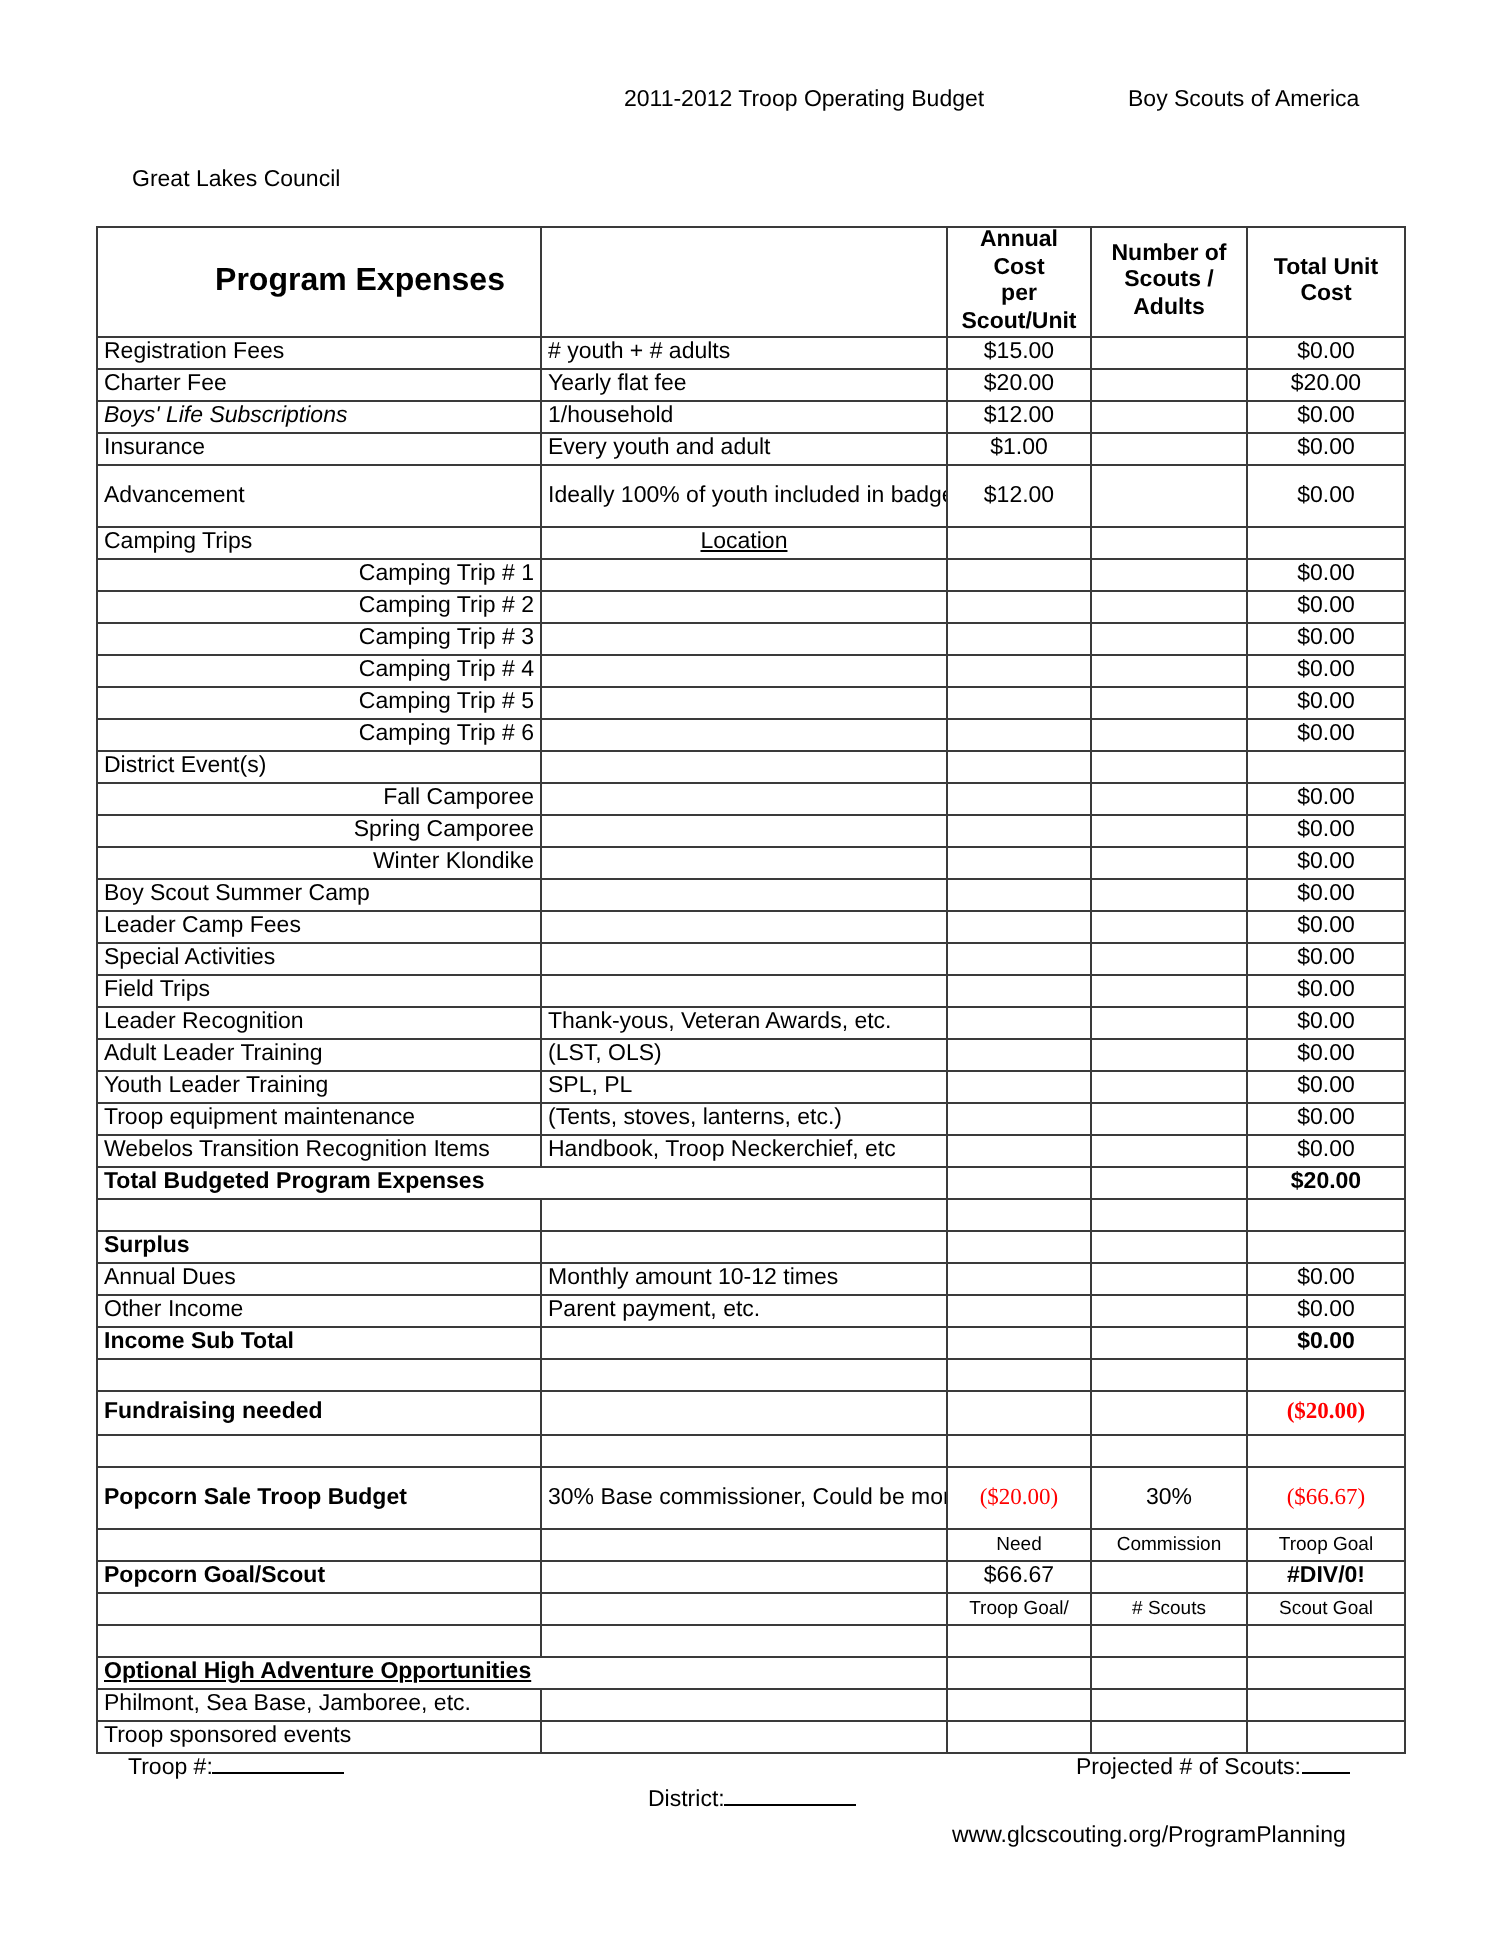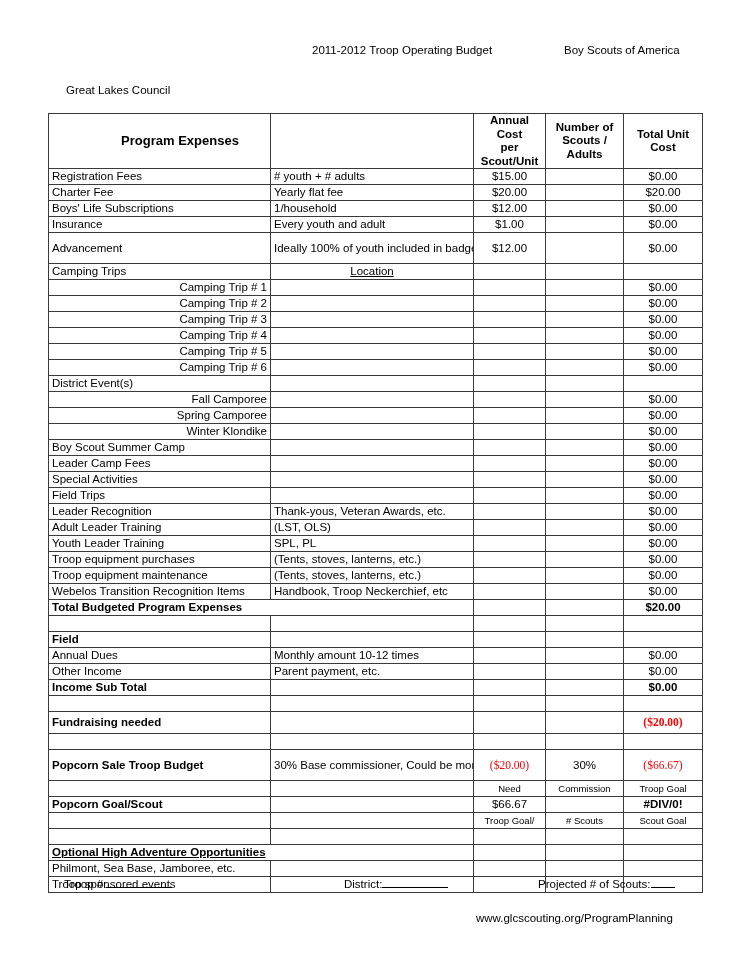--- a/index.html
+++ b/index.html
@@ -55,56 +55,56 @@
   col.c-b { width: 203px; }
   col.c-c { width: 72px;  }
   col.c-d { width: 78px;  }
   col.c-e { width: 79px;  }
 
   
   .yel      { background: #FFFF00; }
   .ctr      { text-align: center; }
   .rgt      { text-align: right; margin-top: 48px; }
   .bold     { font-weight: bold; }
-  .ital     { }
+  .ital     { font-style: italic; }
   .uline    { text-decoration: underline; }
   .red      { color: #FF0000; font-family: Liberation Serif, serif; }
   .small    { font-size: 9.5px; }
   .wrapcell { white-space: normal; line-height: 12.5px; }
 
   
   .hdr-row td {
     height: 45px;
     font-weight: bold;
     text-align: center;
     vertical-align: middle;
     white-space: normal;
     line-height: 13.5px;
     font-size: 11.5px;
   }
-  .hdr-row td.hdr-a { font-size: 13px; padding-left: 44px; }
+  .hdr-row td.hdr-a { font-size: 16px; padding-left: 44px; }
 
   
   .r-tall td   { height: 30px; }
   .r-mid td    { height: 21px; }
   .r-blank td  { height: 15px; }
 
   
   .sheet { border: 1px solid #3a3a3a; }
 
   
   .footer {
     position: absolute;
     left: 48px;
     top: 878px;
     width: 654px;
     font-size: 11.5px;
   }
   .foot-troop    { position: absolute; left: 16px;  top: 0; }
-  .foot-district { position: absolute; left: 276px; top: 0; margin-left: 20px; }
+  .foot-district { position: absolute; left: 276px; top: 16px; }
   .foot-scouts   { position: absolute; left: 490px; top: 0; }
   .foot-url      { position: absolute; left: 428px; top: 34px; }
   .blank-line {
     display: inline-block;
     border-bottom: 1px solid #000;
     vertical-align: baseline;
   }
   .bl-long  { width: 66px; }
   .bl-short { width: 24px; }
 </style>
@@ -311,27 +311,20 @@
       <td class="ctr">$0.00</td>
     </tr>
     <tr>
       <td>Youth Leader Training</td>
       <td>SPL, PL</td>
       <td class="ctr yel"></td>
       <td class="ctr yel"></td>
       <td class="ctr">$0.00</td>
     </tr>
     <tr>
-      <td>Troop equipment  purchases</td>
-      <td>(Tents, stoves, lanterns, etc.)</td>
-      <td class="ctr yel"></td>
-      <td class="ctr yel"></td>
-      <td class="ctr">$0.00</td>
-    </tr>
-    <tr>
       <td>Troop equipment maintenance</td>
       <td>(Tents, stoves, lanterns, etc.)</td>
       <td class="ctr yel"></td>
       <td class="ctr yel"></td>
       <td class="ctr">$0.00</td>
     </tr>
     <tr>
       <td>Webelos Transition Recognition Items</td>
       <td>Handbook, Troop Neckerchief, etc</td>
       <td class="ctr yel"></td>
@@ -348,21 +341,21 @@
 
     <tr class="r-blank">
       <td></td>
       <td></td>
       <td></td>
       <td></td>
       <td></td>
     </tr>
 
     <tr>
-      <td class="bold">Field</td>
+      <td class="bold">Surplus</td>
       <td></td>
       <td></td>
       <td></td>
       <td></td>
     </tr>
 
     <tr>
       <td>Annual Dues</td>
       <td>Monthly amount 10-12 times</td>
       <td class="ctr yel"></td>

